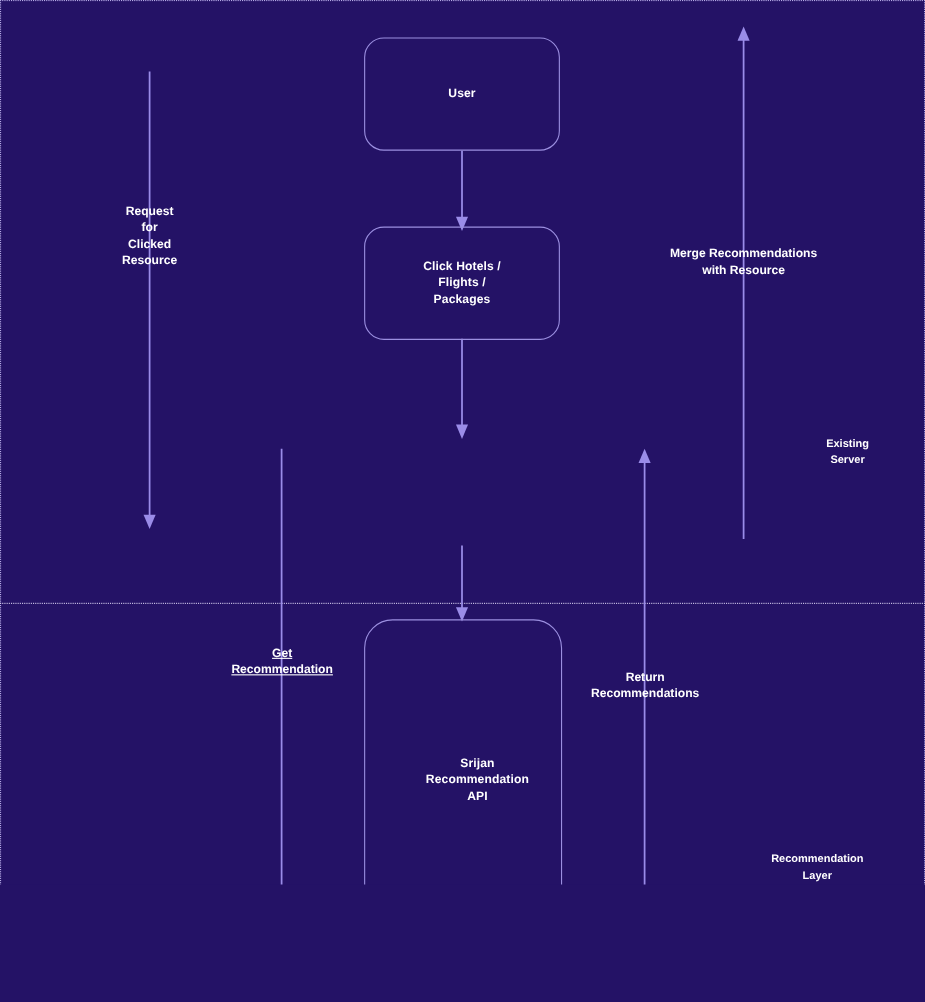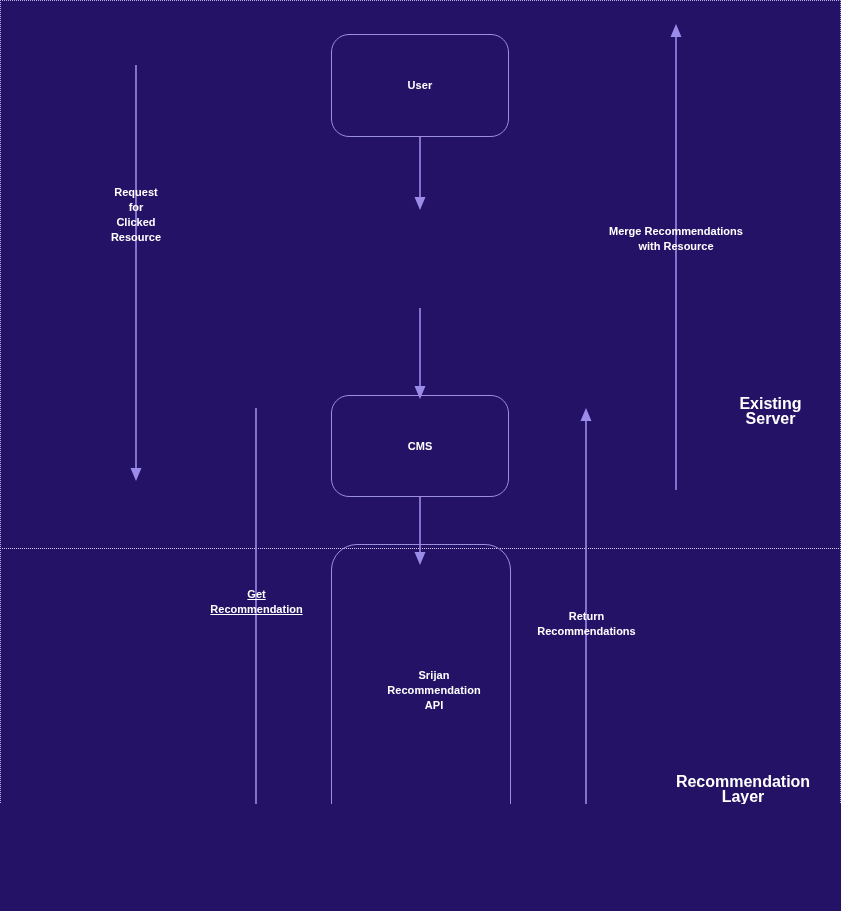--- a/index.html
+++ b/index.html
@@ -57,21 +57,21 @@
     box-sizing: border-box;
   }
   .node-label {
     white-space: pre-line;
   }
   
   .zone-caption {
     position: absolute;
     color: #ffffff;
     font-weight: bold;
-    font-size: 16px;
+    font-size: 10px;
     line-height: 15px;
     text-align: center;
     white-space: pre-line;
   }
   
   .edge-label {
     position: absolute;
     color: #ffffff;
     font-weight: bold;
     font-size: 11px;
@@ -139,26 +139,28 @@
     <g>
       <line class="arrow-line" x1="420" y1="496" x2="420" y2="555"></line>
       <polygon class="arrow-head" points="420,565 414.5,552 425.5,552"></polygon>
     </g>
   </svg>
 
   <div class="node" style="left:331px; top:34px; width:178px; height:103px;">
     <span class="node-label">User</span>
   </div>
 
-
-  <div class="node" style="left:331px; top:395px; width:178px; height:102px;">
-    <span class="node-label">CMS</span>
+  <div class="node" style="left:331px; top:206px; width:178px; height:103px;">
+    <span class="node-label">Click Hotels /
+Flights /
+Packages</span>
   </div>
 
-  <div class="node" style="left:331px; top:544px; width:180px; height:293px; border-radius:26px;padding-left:26px;">
+
+  <div class="node" style="left:331px; top:563px; width:180px; height:293px; border-radius:26px;padding-left:26px;">
     <span class="node-label">Srijan
 Recommendation
 API</span>
   </div>
 
   <div class="edge-label" style="left:566px; top:209px; width:220px;">
     <span>Merge Recommendations
 with Resource</span>
   </div>
 

